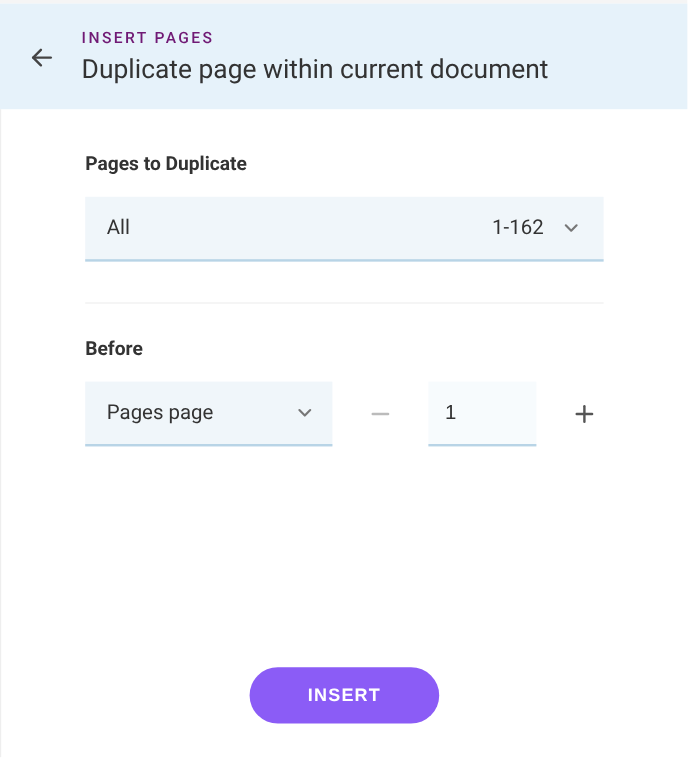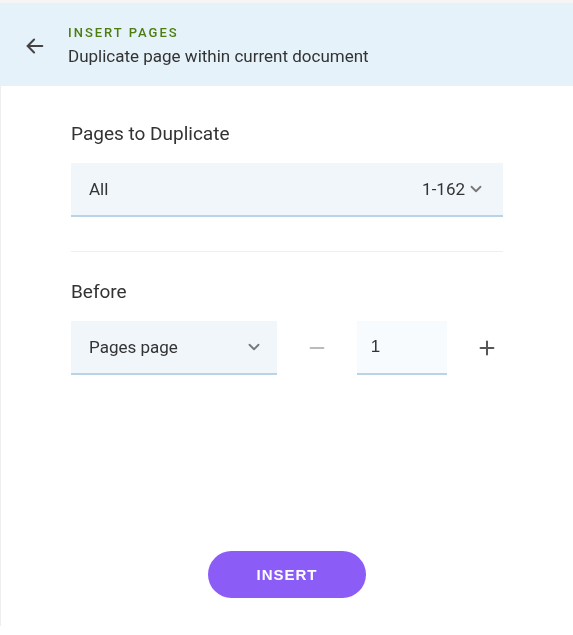--- a/index.html
+++ b/index.html
@@ -11,45 +11,45 @@
     display: flex;
     align-items: center;
     gap: 18px;
   }
   .back-btn {
     display: flex; align-items: center; justify-content: center;
     width: 30px; height: 30px; cursor: pointer; color: #444;
   }
   .header-text { display: flex; flex-direction: column; gap: 6px; }
   .header-eyebrow {
-    font-size: 13px; letter-spacing: 2px; color: #4d7c0f; font-weight: 500;
+    font-size: 13px; letter-spacing: 2px; color: #701a75; font-weight: 500;
   }
   .header-title {
-    font-size: 17px; color: #333; font-weight: 400;
+    font-size: 22px; color: #333; font-weight: 400;
   }
   .body {
     padding: 36px 70px 20px 70px;
     border-left: 1px solid #eee;
     height: calc(100% - 92px - 3px);
     position: relative;
   }
   .section-label {
-    font-size: 19px; color: #333; font-weight: 400; margin-bottom: 18px;
+    font-size: 16px; color: #333; font-weight: 700; margin-bottom: 18px;
   }
   .select-pages {
     background: #f0f6fa;
     border-bottom: 2px solid #b8d4e6;
     padding: 16px 18px;
     display: flex; align-items: center; justify-content: space-between;
     cursor: pointer;
     font-size: 17px;
     color: #333;
     margin-top: 17px;
   }
-  .select-pages .right { display: flex; align-items: center; gap: 2px; color: #333; }
+  .select-pages .right { display: flex; align-items: center; gap: 14px; color: #333; }
   .divider { height: 1px; background: #eee; margin: 34px 0 28px 0; }
   .place-row {
     display: flex; align-items: center; gap: 24px;
   }
   .select-place {
     background: #f0f6fa;
     border-bottom: 2px solid #b8d4e6;
     padding: 16px 14px 16px 18px;
     display: flex; align-items: center; justify-content: space-between;
     cursor: pointer;

